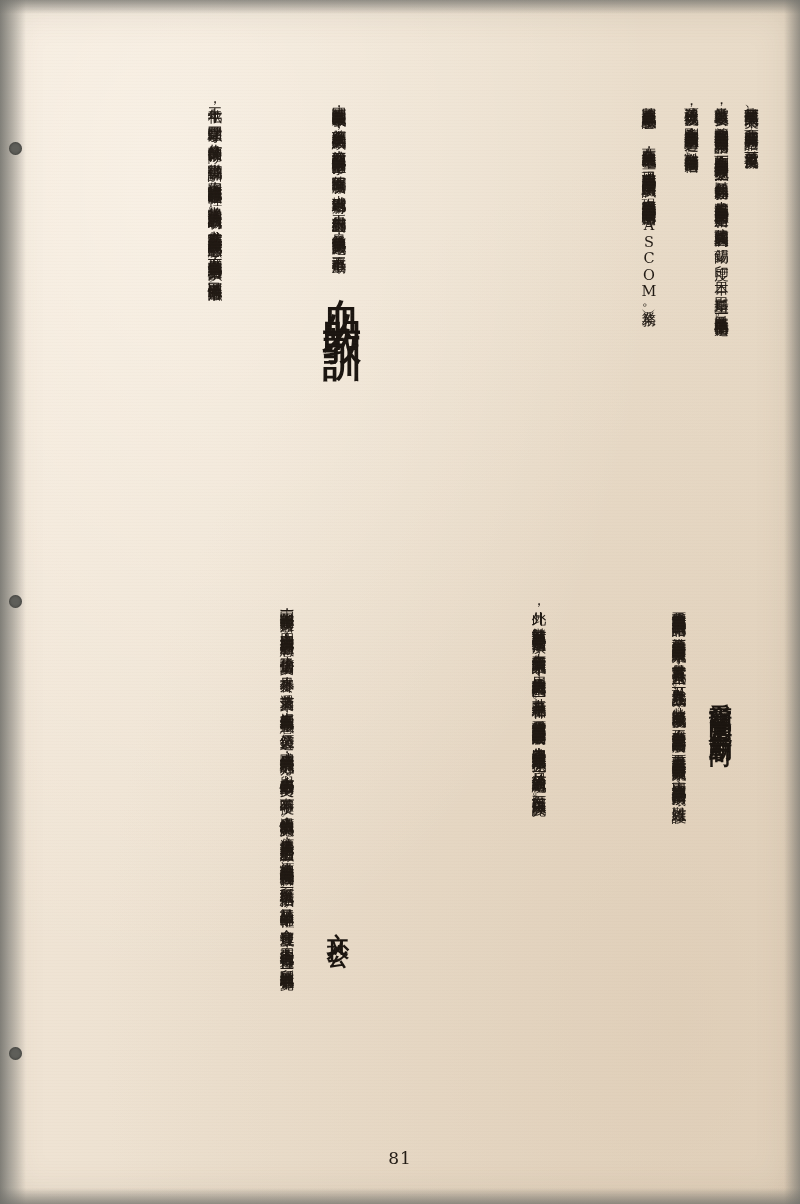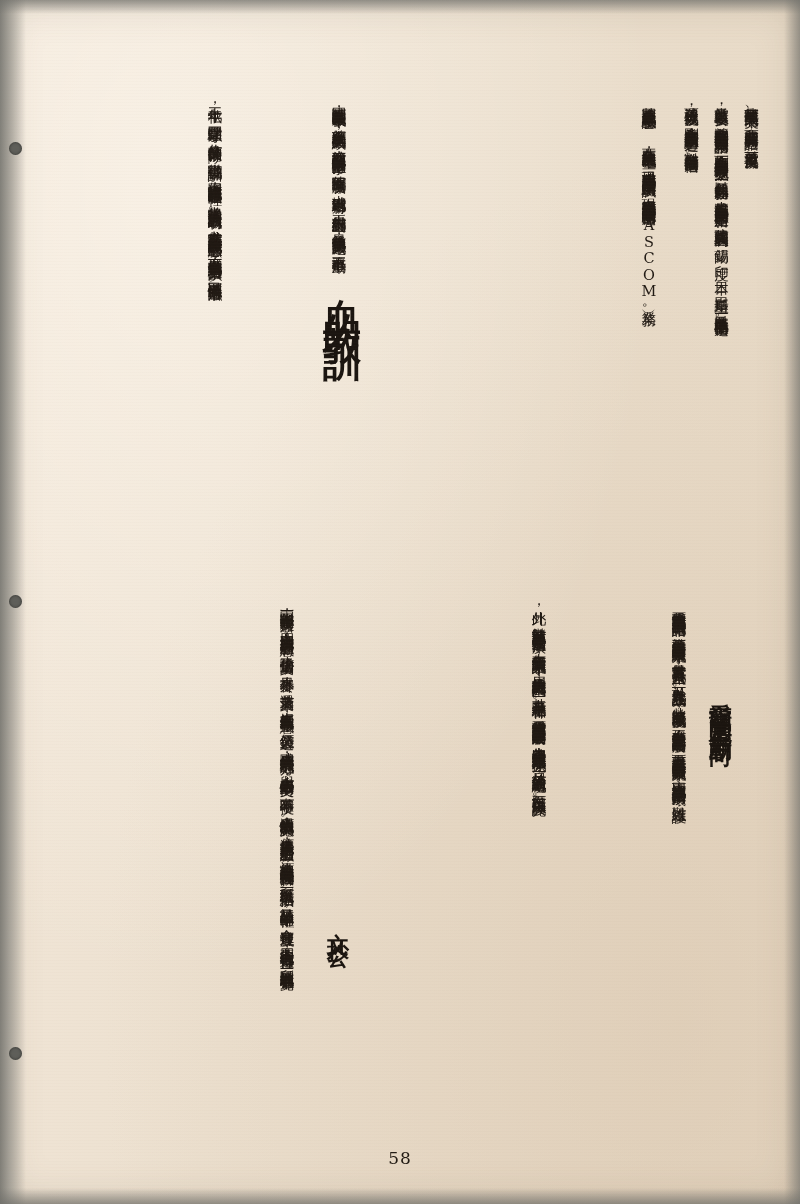--- a/index.html
+++ b/index.html
@@ -172,15 +172,15 @@
   <div id="article-author">文抄公</div>
 
   <div class="vcol body-col" style="top:96px; left:240px; height:470px; width:110px;">國軍某師某團在剿匪戰役中，曾經多次創下光榮的戰績，給盤據在蘇北的匪某縱隊一嚴重的打擊，使得匪軍聞名喪膽，由城市逃到鄉村，再由鄉村躲到山上，最後化整爲零的隱藏了起來，不敢再事活動。</div>
   <div class="vcol body-col" style="top:96px; left:36px; height:470px; width:190px;">三十七年秋，某團駐守巴鎭，作爲某師的預備隊，從事戰鬪訓練。但該團官兵誰也沒有把匪軍放在眼裡，常常得意洋洋的到處誇說自己的戰功。尤其在當地老百姓面前更說得天花亂墜一無顧忌，老百姓們也樂意聽到一些英勇事蹟，軍民間感情也非常融洽。</div>
   <div class="vcol body-col" style="top:600px; left:36px; height:470px; width:262px;">團部附近有一間小雜貨店，由四十來歲王姓夫婦倆照顧着生意，小店除了售賣烟酒、水果零食外，還兼賣酒菜。夫婦倆人旣和氣又會做生意，價錢又公道，成爲團裡士兵們經常照顧的地方，與小店主人都有很好的交情，有時手頭不便，店主人還很慷慨的答應賒欠。傳達兵李麻子就是這小店的好主顧，酒癮一發就會約上幾個人在這裡吃酒聊天，所以經常欠下一點酒債。於是張三胚裡的中年輕，會在這裡發洩，李四的待人也會在這裡傳佈，所以團裡的一切就在不知不覺</div>
 
   <div class="headline-big" id="section-heading">愛爾蘭的電信新動向</div>
   <div class="vcol body-col" style="top:600px; left:560px; height:470px; width:130px;">愛爾蘭爲擴充其對內及對聯合王國的電話電路，曾於去年向廠商簽約定購一套微波中繼系統，其最大容量可有九百六十路，可於一九六九年裝設完成。此一微波系統將來完成以後，不但有助於愛爾蘭電話業務的長期發展，而且亦可在必要時替換現有三百路容量的微波系統，因地下電纜常易受到修路工程的損壞，難以維護。</div>
   <div class="vcol body-col" style="top:600px; left:380px; height:470px; width:170px;">此外，新微波系統並可有助於用戶長途撥號的推廣。去年在愛爾蘭的電話系統中，用戶交換線的總數約有十八萬門，其中有一半是在都柏林。愛爾蘭電信當局爲謀愛爾蘭西部電話的長期發展，去年曾將全國同軸電纜系統開始加以擴充，另外佈設一條新的地下電纜，預定在三年以內可以佈設完。</div>
 
-  <div id="page-number">58</div>
+  <div id="page-number">81</div>
   <div class="grain"></div>
 </div>
 
 </body></html>

